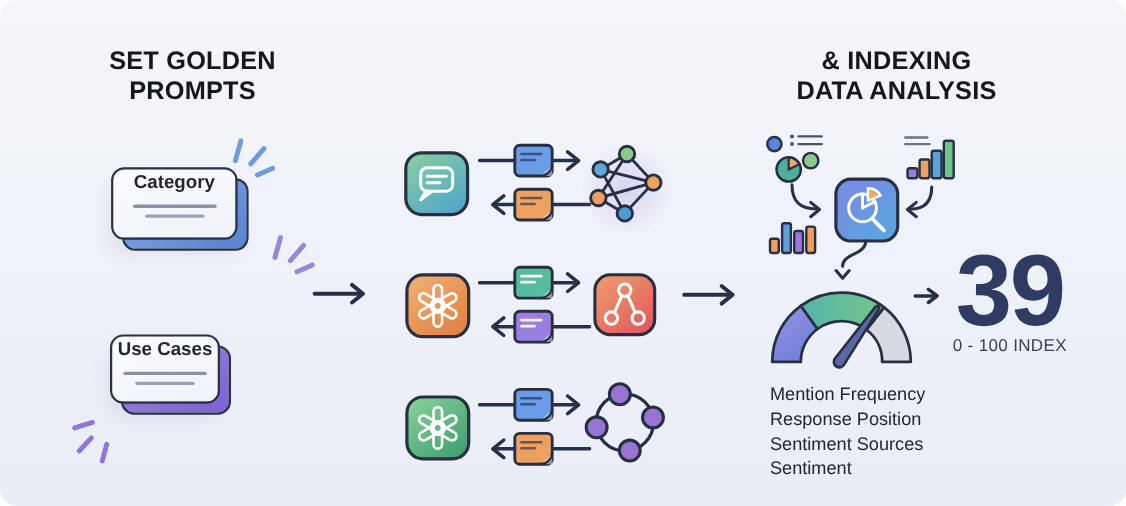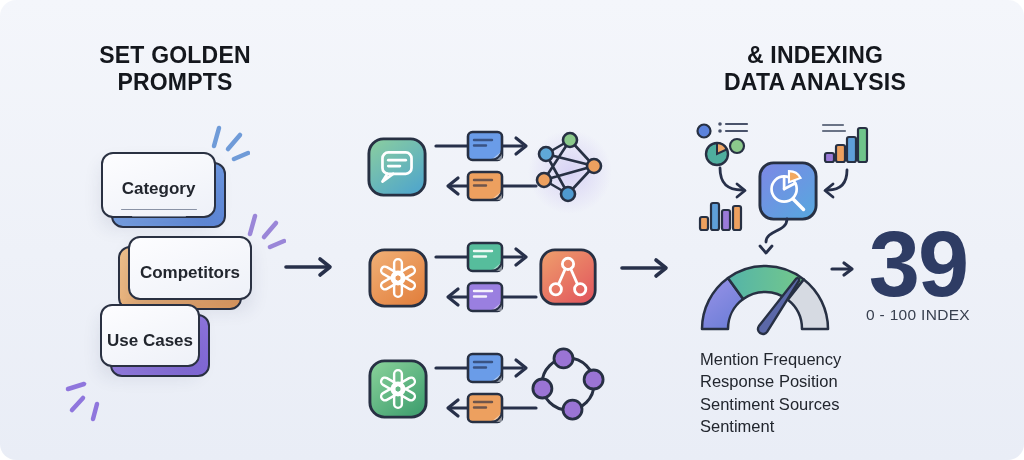--- a/index.html
+++ b/index.html
@@ -20,21 +20,21 @@
   .sh-left{transform:translate(-10px,10px);}
   .cs-blue{background:linear-gradient(135deg,#8ab4ee,#5c86d8);}
   .cs-orange{background:linear-gradient(135deg,#f0c18c,#e0995c);}
   .cs-purple{background:linear-gradient(135deg,#a48ce8,#7f66d6);}
   .card-front{
     position:absolute;inset:0;border-radius:12px;border:2.5px solid #2a3142;
     background:linear-gradient(160deg,#fdfdff,#eef1f8);
     box-shadow:0 10px 18px rgba(40,50,90,.10);
     display:flex;flex-direction:column;align-items:center;
   }
-  .card-label{font-weight:700;font-size:17px;color:#22262e;margin-top:25px;}
+  .card-label{font-weight:700;font-size:17px;color:#22262e;margin-top:2px;}
   .card-line{height:3px;border-radius:2px;background:#8a93a6;}
   .line-long{width:76px;margin-top:10px;}
   .line-short{width:54px;margin-top:6px;opacity:.85;}
   .abs{position:absolute;}
   .score{
     position:absolute;left:862px;top:218px;width:112px;text-align:center;
     font-size:92px;line-height:92px;font-weight:600;color:#2e3c64;letter-spacing:-2px;
   }
   .scale-label{
     position:absolute;left:853px;top:306px;width:130px;text-align:center;
@@ -59,28 +59,20 @@
 
   <div class="cardstack" style="left:101px;top:152px;width:115px;height:66px;">
     <div class="card-shadow sh-right cs-blue"></div>
     <div class="card-front">
       <div class="card-label">Category</div>
       <div class="card-line line-long"></div>
       <div class="card-line line-short"></div>
     </div>
   </div>
 
-  <div class="cardstack" style="left:128px;top:236px;width:124px;height:64px;">
-    <div class="card-shadow sh-left cs-orange"></div>
-    <div class="card-front">
-      <div class="card-label">Competitors</div>
-      <div class="card-line line-long"></div>
-      <div class="card-line line-short"></div>
-    </div>
-  </div>
 
   <div class="cardstack" style="left:100px;top:304px;width:100px;height:63px;">
     <div class="card-shadow sh-right cs-purple"></div>
     <div class="card-front">
       <div class="card-label">Use Cases</div>
       <div class="card-line line-long"></div>
       <div class="card-line line-short"></div>
     </div>
   </div>
 

